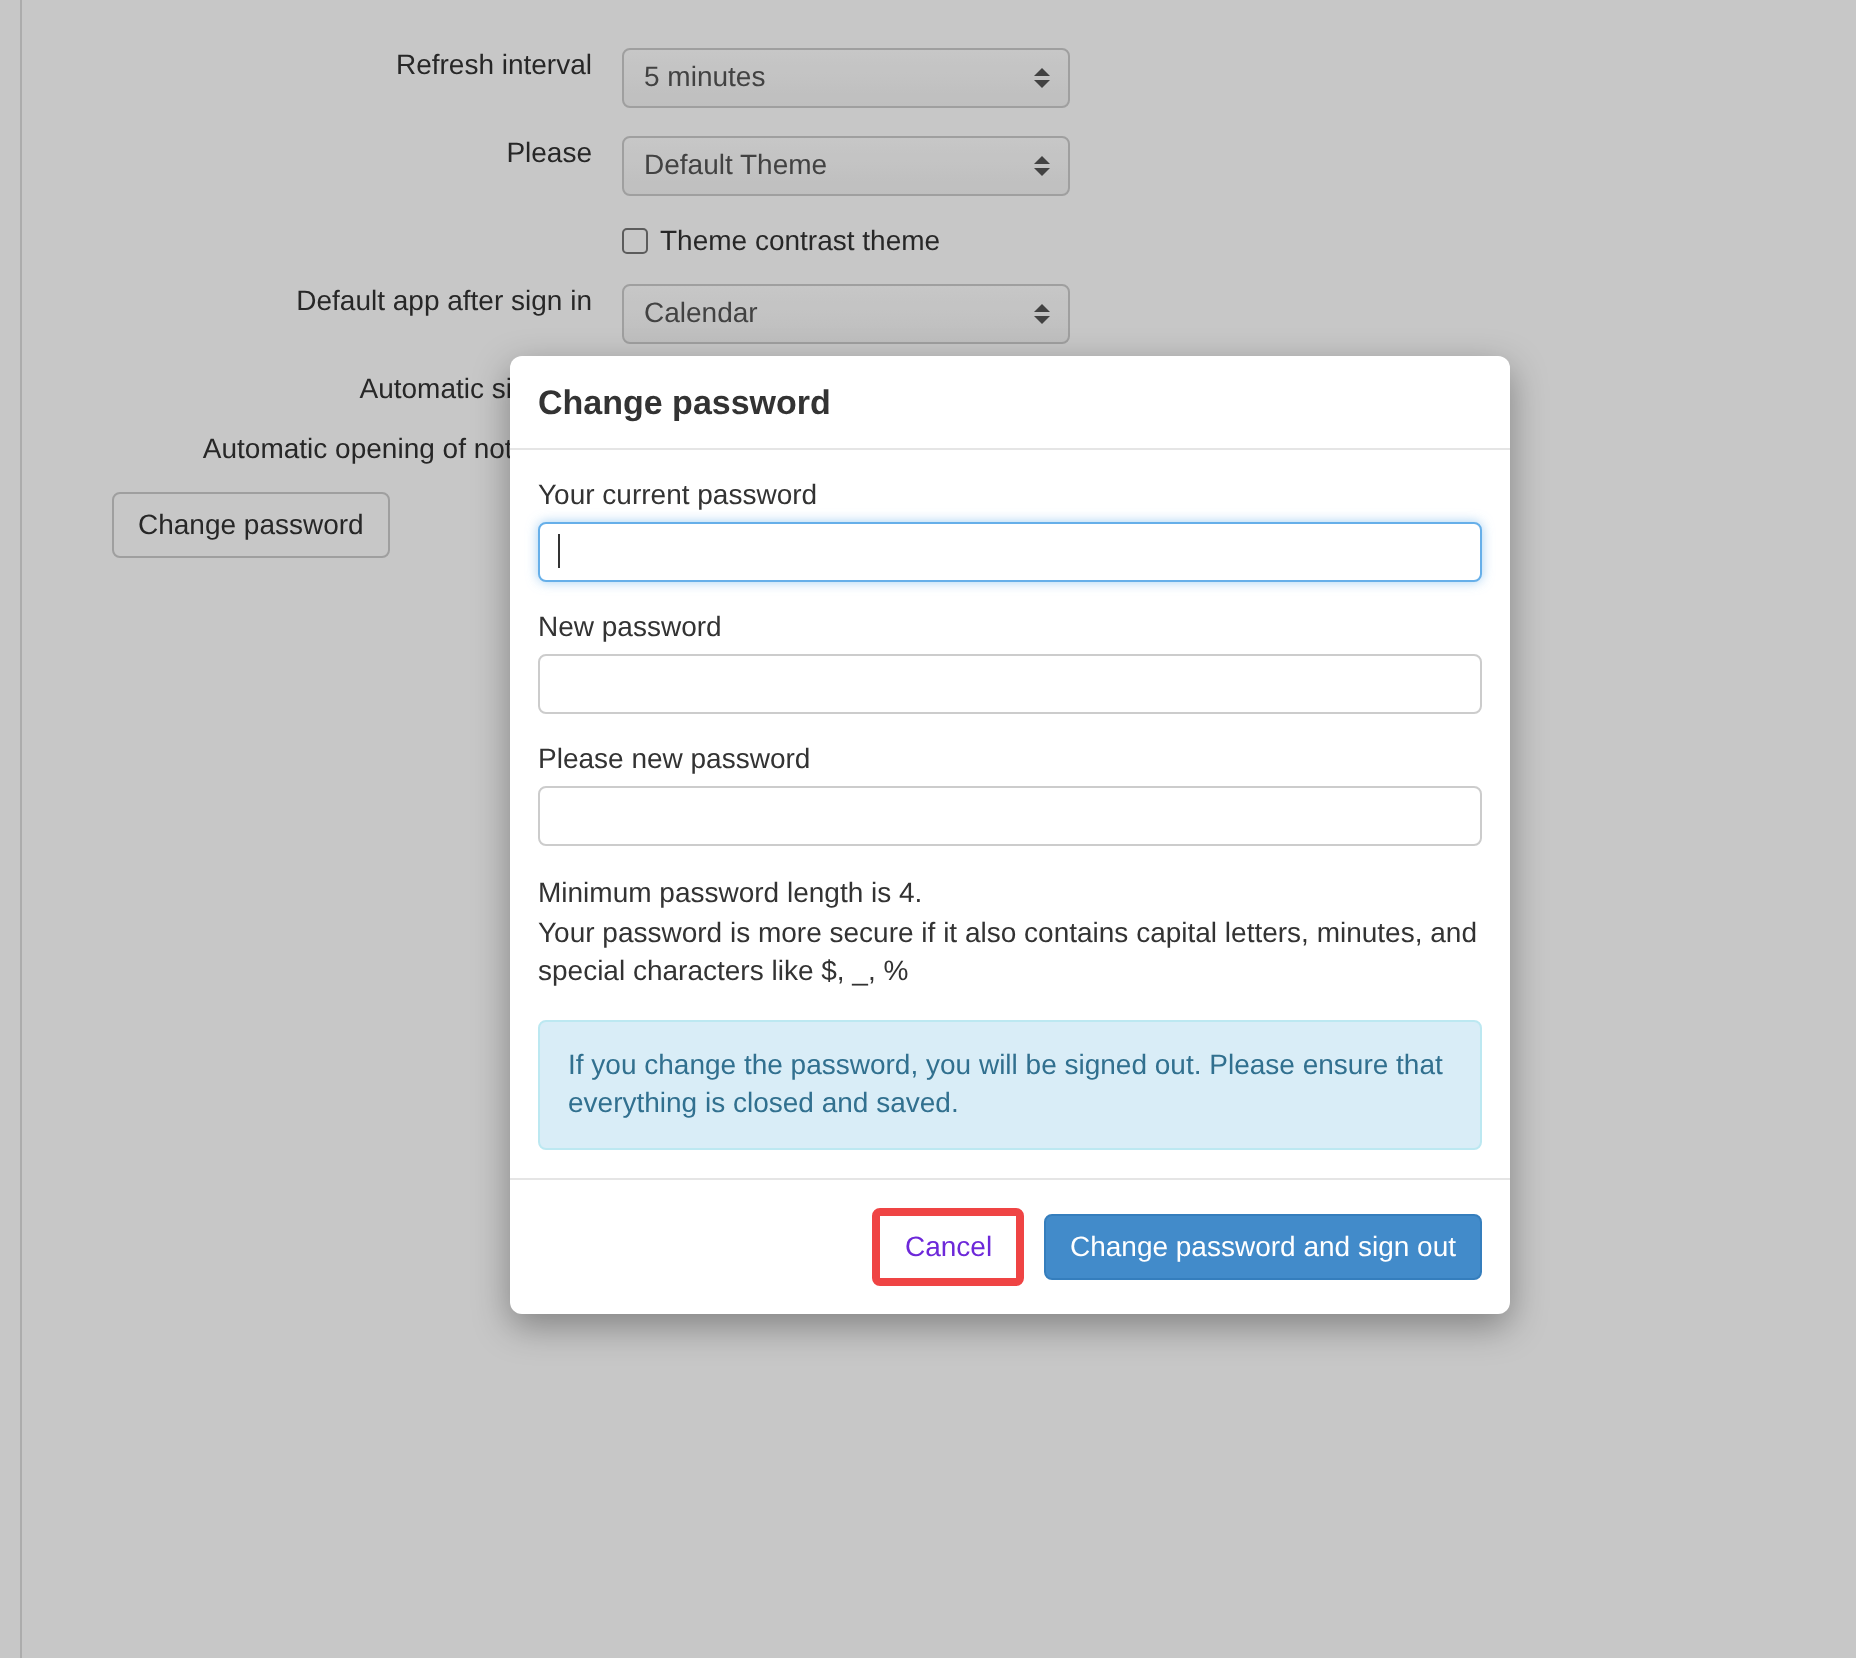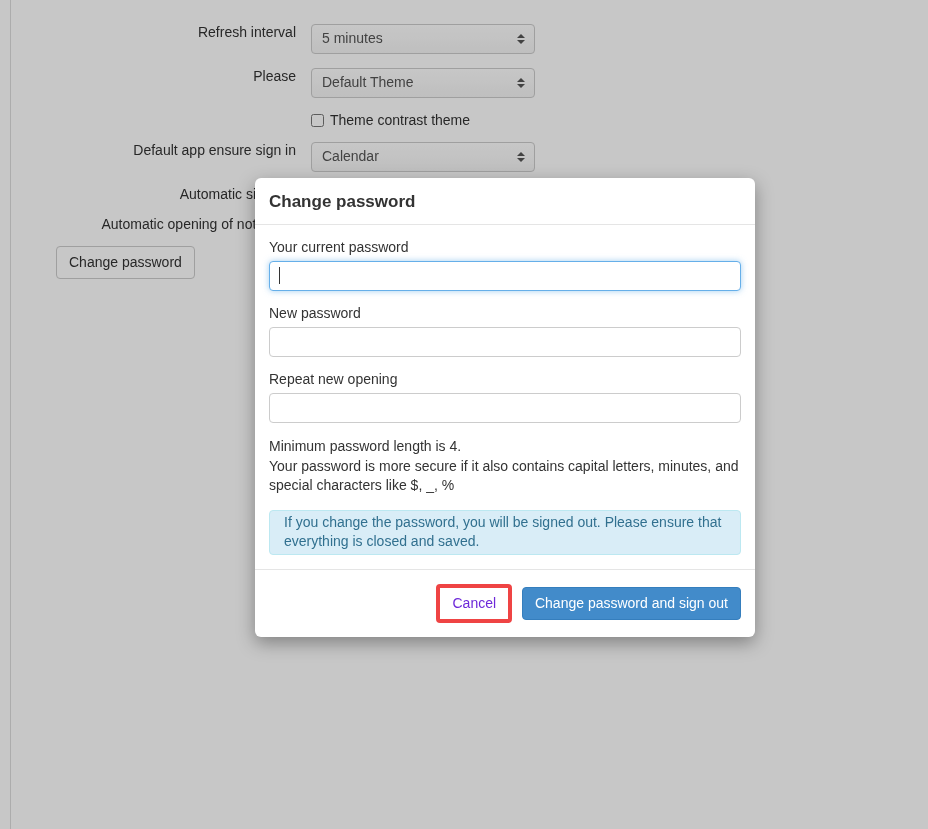--- a/index.html
+++ b/index.html
@@ -162,21 +162,21 @@
     font-size: 14px;
     color: #333;
     line-height: 1.4;
     margin-bottom: 14px;
   }
   .alert-info {
     background: #d9edf7;
     border: 1px solid #bce8f1;
     color: #31708f;
     border-radius: 4px;
-    padding: 2px 14px;
+    padding: 12px 14px;
     font-size: 14px;
     line-height: 1.4;
   }
   .modal-footer {
     border-top: 1px solid #e5e5e5;
     padding: 14px;
     text-align: right;
   }
   .btn-default {
     background: #fff;
@@ -219,21 +219,21 @@
 
   <div class="form-row">
     <div class="form-label"></div>
     <div class="form-control-wrap checkbox-row">
       <input type="checkbox" style="">
       <span>Theme contrast theme</span>
     </div>
   </div>
 
   <div class="form-row">
-    <div class="form-label">Default app ensure sign in</div>
+    <div class="form-label">Default app after sign in</div>
     <div class="form-control-wrap">
       <div class="select-wrap">
         <span>Calendar</span>
         <span class="select-caret"></span>
       </div>
     </div>
   </div>
 
   <div class="form-row">
     <div class="form-label" style="width:260px">Automatic si</div>
@@ -259,21 +259,21 @@
 
     <div class="m-field-label">Your current password</div>
     <div class="input-rel">
       <input type="password" class="m-input focused" style="">
       <div class="caret-anim"></div>
     </div>
 
     <div class="m-field-label">New password</div>
     <input type="password" class="m-input" style="">
 
-    <div class="m-field-label">Repeat new opening</div>
+    <div class="m-field-label">Please new password</div>
     <input type="password" class="m-input" style="">
 
     <div class="hint-text">
       <span>Minimum password length is 4.</span><br>
       <span>Your password is more secure if it also contains capital letters, minutes, and special characters like $, _, %</span>
     </div>
 
     <div class="alert-info">If you change the password, you will be signed out. Please ensure that everything is closed and saved.</div>
 
   </div>

